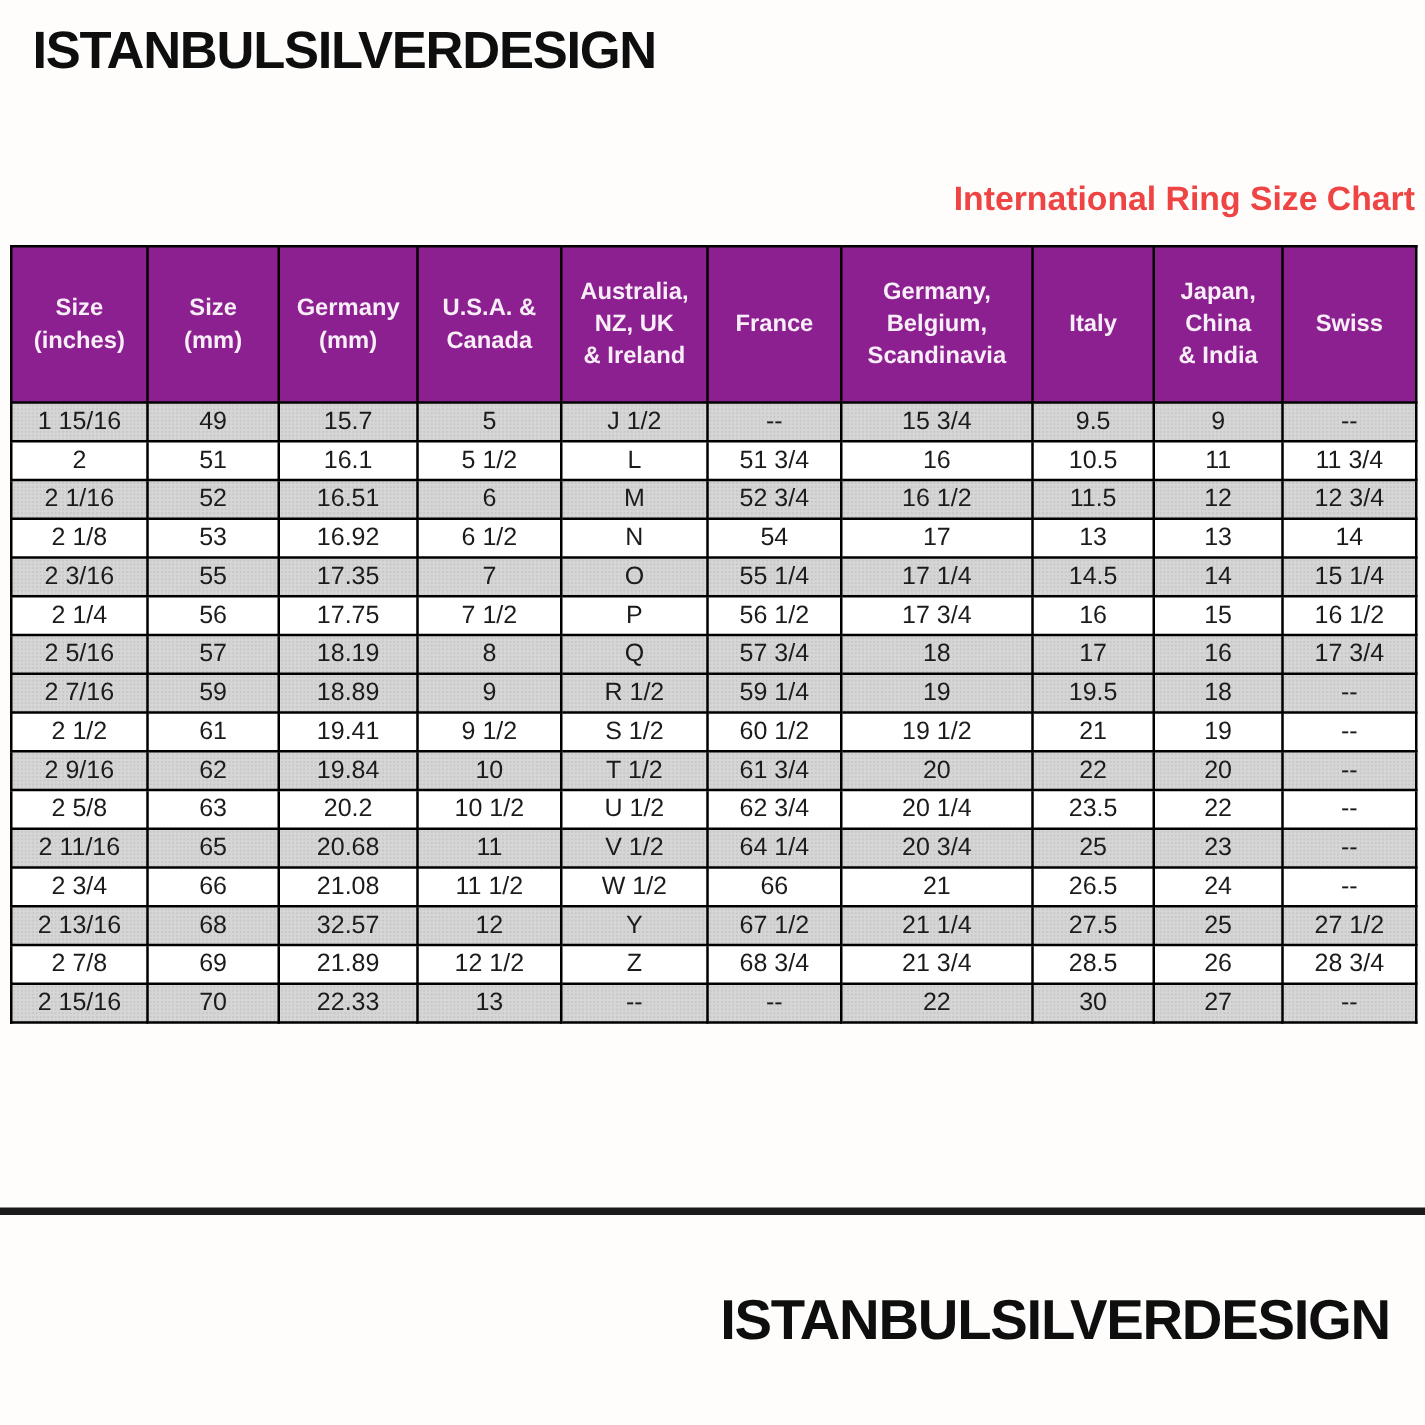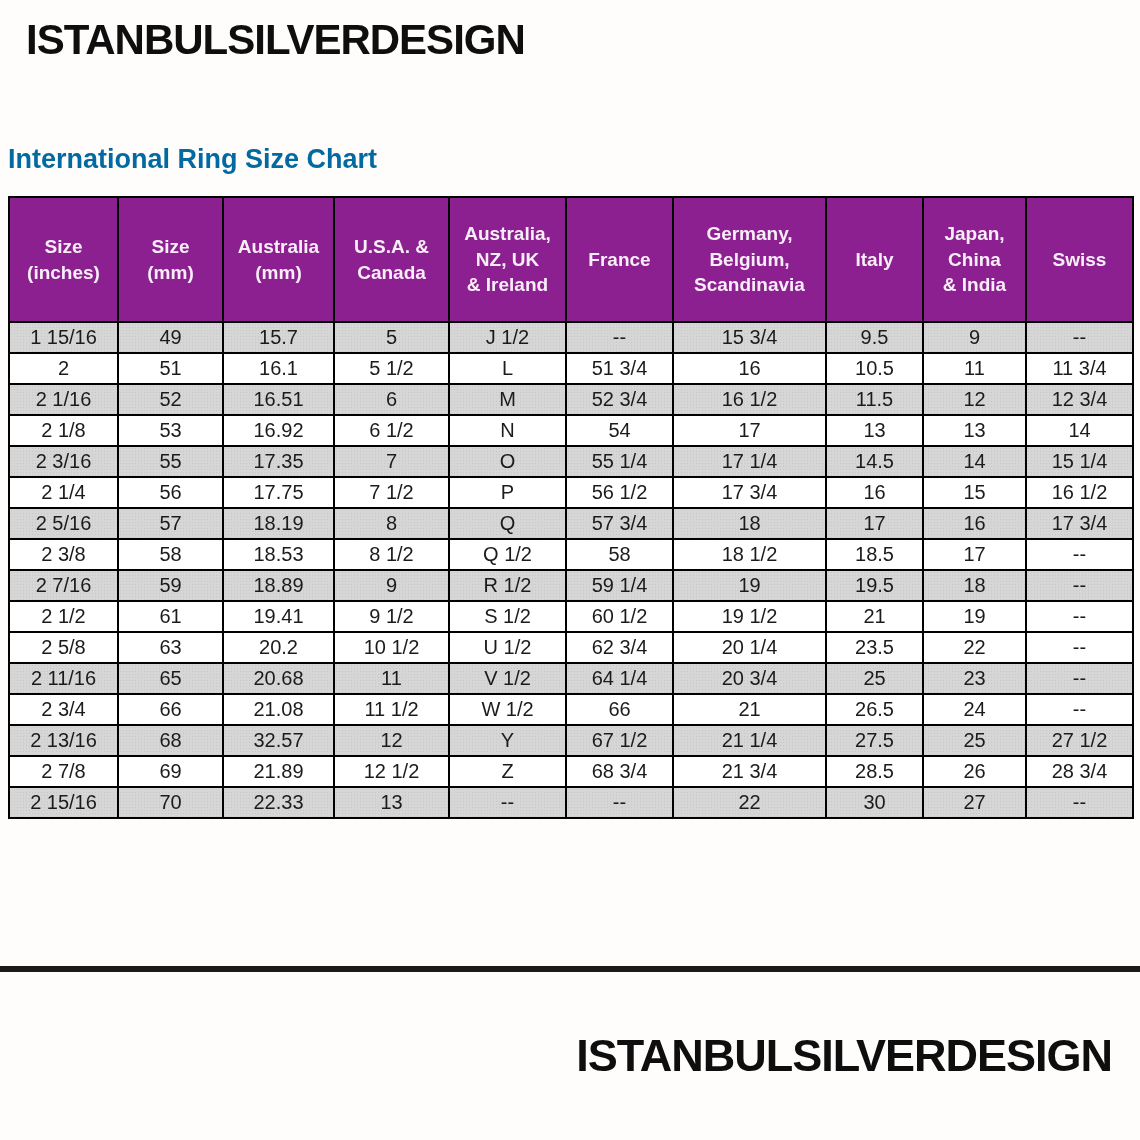--- a/index.html
+++ b/index.html
@@ -18,21 +18,21 @@
     font-family:"Liberation Sans", sans-serif;
     color:var(--ink);
   }
   .brand-top{
     position:absolute;left:26px;top:16px;
     font-size:42px;font-weight:900;letter-spacing:-1px;
     color:#0e0e0e;white-space:nowrap;
   }
   .chart-title{
     position:absolute;left:8px;top:144px;width:1124px;
-    text-align:left;font-size:27px;font-weight:bold;color:#0369a1;
+    text-align:right;font-size:27px;font-weight:bold;color:#ef4444;
   }
   table.ring-table{
     position:absolute;left:8px;top:196px;width:1124px;
     border-collapse:collapse;table-layout:fixed;
     border:2px solid var(--border);
   }
   table.ring-table th{
     background:var(--header-bg);
     color:var(--header-text);
     font-size:19px;font-weight:bold;line-height:1.35;
@@ -85,21 +85,21 @@
       <col class="c7">
       <col class="c8">
       <col class="c9">
   </colgroup>
   <thead>
     <tr id="thead-row">
         <th>Size
 (inches)</th>
         <th>Size
 (mm)</th>
-        <th>Australia
+        <th>Germany
 (mm)</th>
         <th>U.S.A. &amp;
 Canada</th>
         <th>Australia,
 NZ, UK
 &amp; Ireland</th>
         <th>France</th>
         <th>Germany,
 Belgium,
 Scandinavia</th>
@@ -188,32 +188,20 @@
         <td>57</td>
         <td>18.19</td>
         <td>8</td>
         <td>Q</td>
         <td>57 3/4</td>
         <td>18</td>
         <td>17</td>
         <td>16</td>
         <td>17 3/4</td>
       </tr>
-      <tr>
-        <td>2 3/8</td>
-        <td>58</td>
-        <td>18.53</td>
-        <td>8 1/2</td>
-        <td>Q 1/2</td>
-        <td>58</td>
-        <td>18 1/2</td>
-        <td>18.5</td>
-        <td>17</td>
-        <td>--</td>
-      </tr>
       <tr class="alt">
         <td>2 7/16</td>
         <td>59</td>
         <td>18.89</td>
         <td>9</td>
         <td>R 1/2</td>
         <td>59 1/4</td>
         <td>19</td>
         <td>19.5</td>
         <td>18</td>
@@ -222,20 +210,32 @@
       <tr>
         <td>2 1/2</td>
         <td>61</td>
         <td>19.41</td>
         <td>9 1/2</td>
         <td>S 1/2</td>
         <td>60 1/2</td>
         <td>19 1/2</td>
         <td>21</td>
         <td>19</td>
+        <td>--</td>
+      </tr>
+      <tr class="alt">
+        <td>2 9/16</td>
+        <td>62</td>
+        <td>19.84</td>
+        <td>10</td>
+        <td>T 1/2</td>
+        <td>61 3/4</td>
+        <td>20</td>
+        <td>22</td>
+        <td>20</td>
         <td>--</td>
       </tr>
       <tr>
         <td>2 5/8</td>
         <td>63</td>
         <td>20.2</td>
         <td>10 1/2</td>
         <td>U 1/2</td>
         <td>62 3/4</td>
         <td>20 1/4</td>

